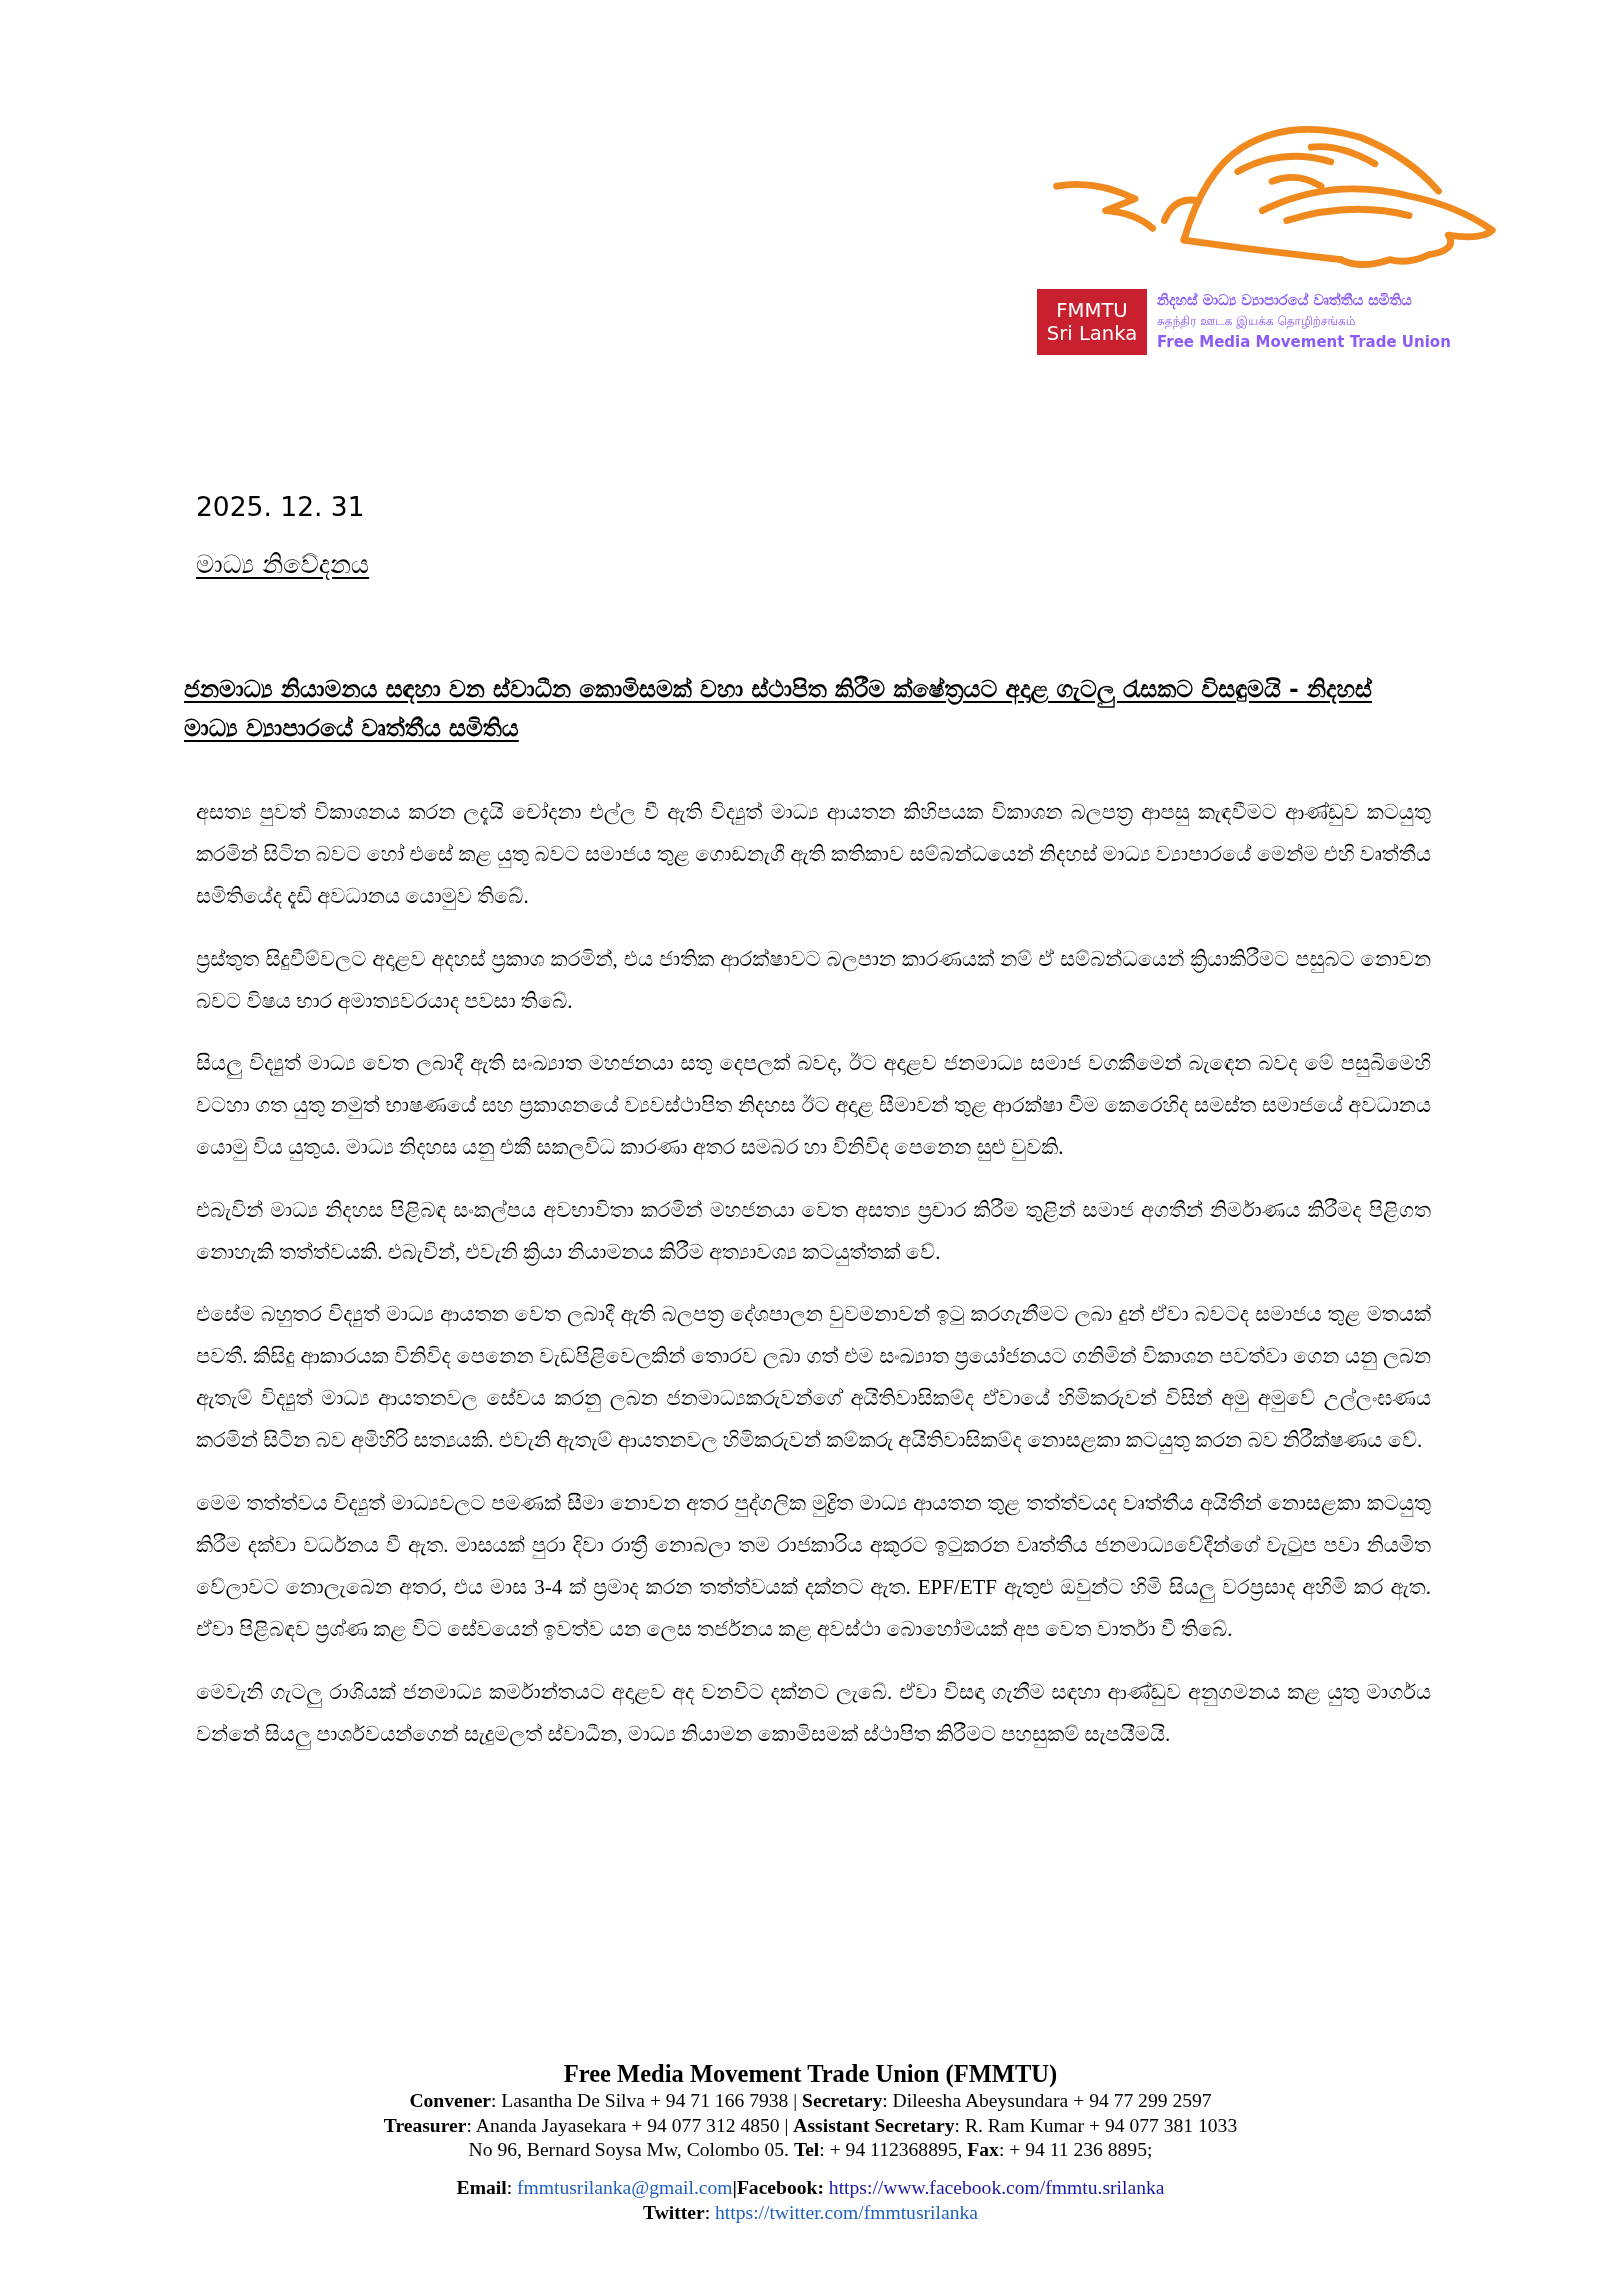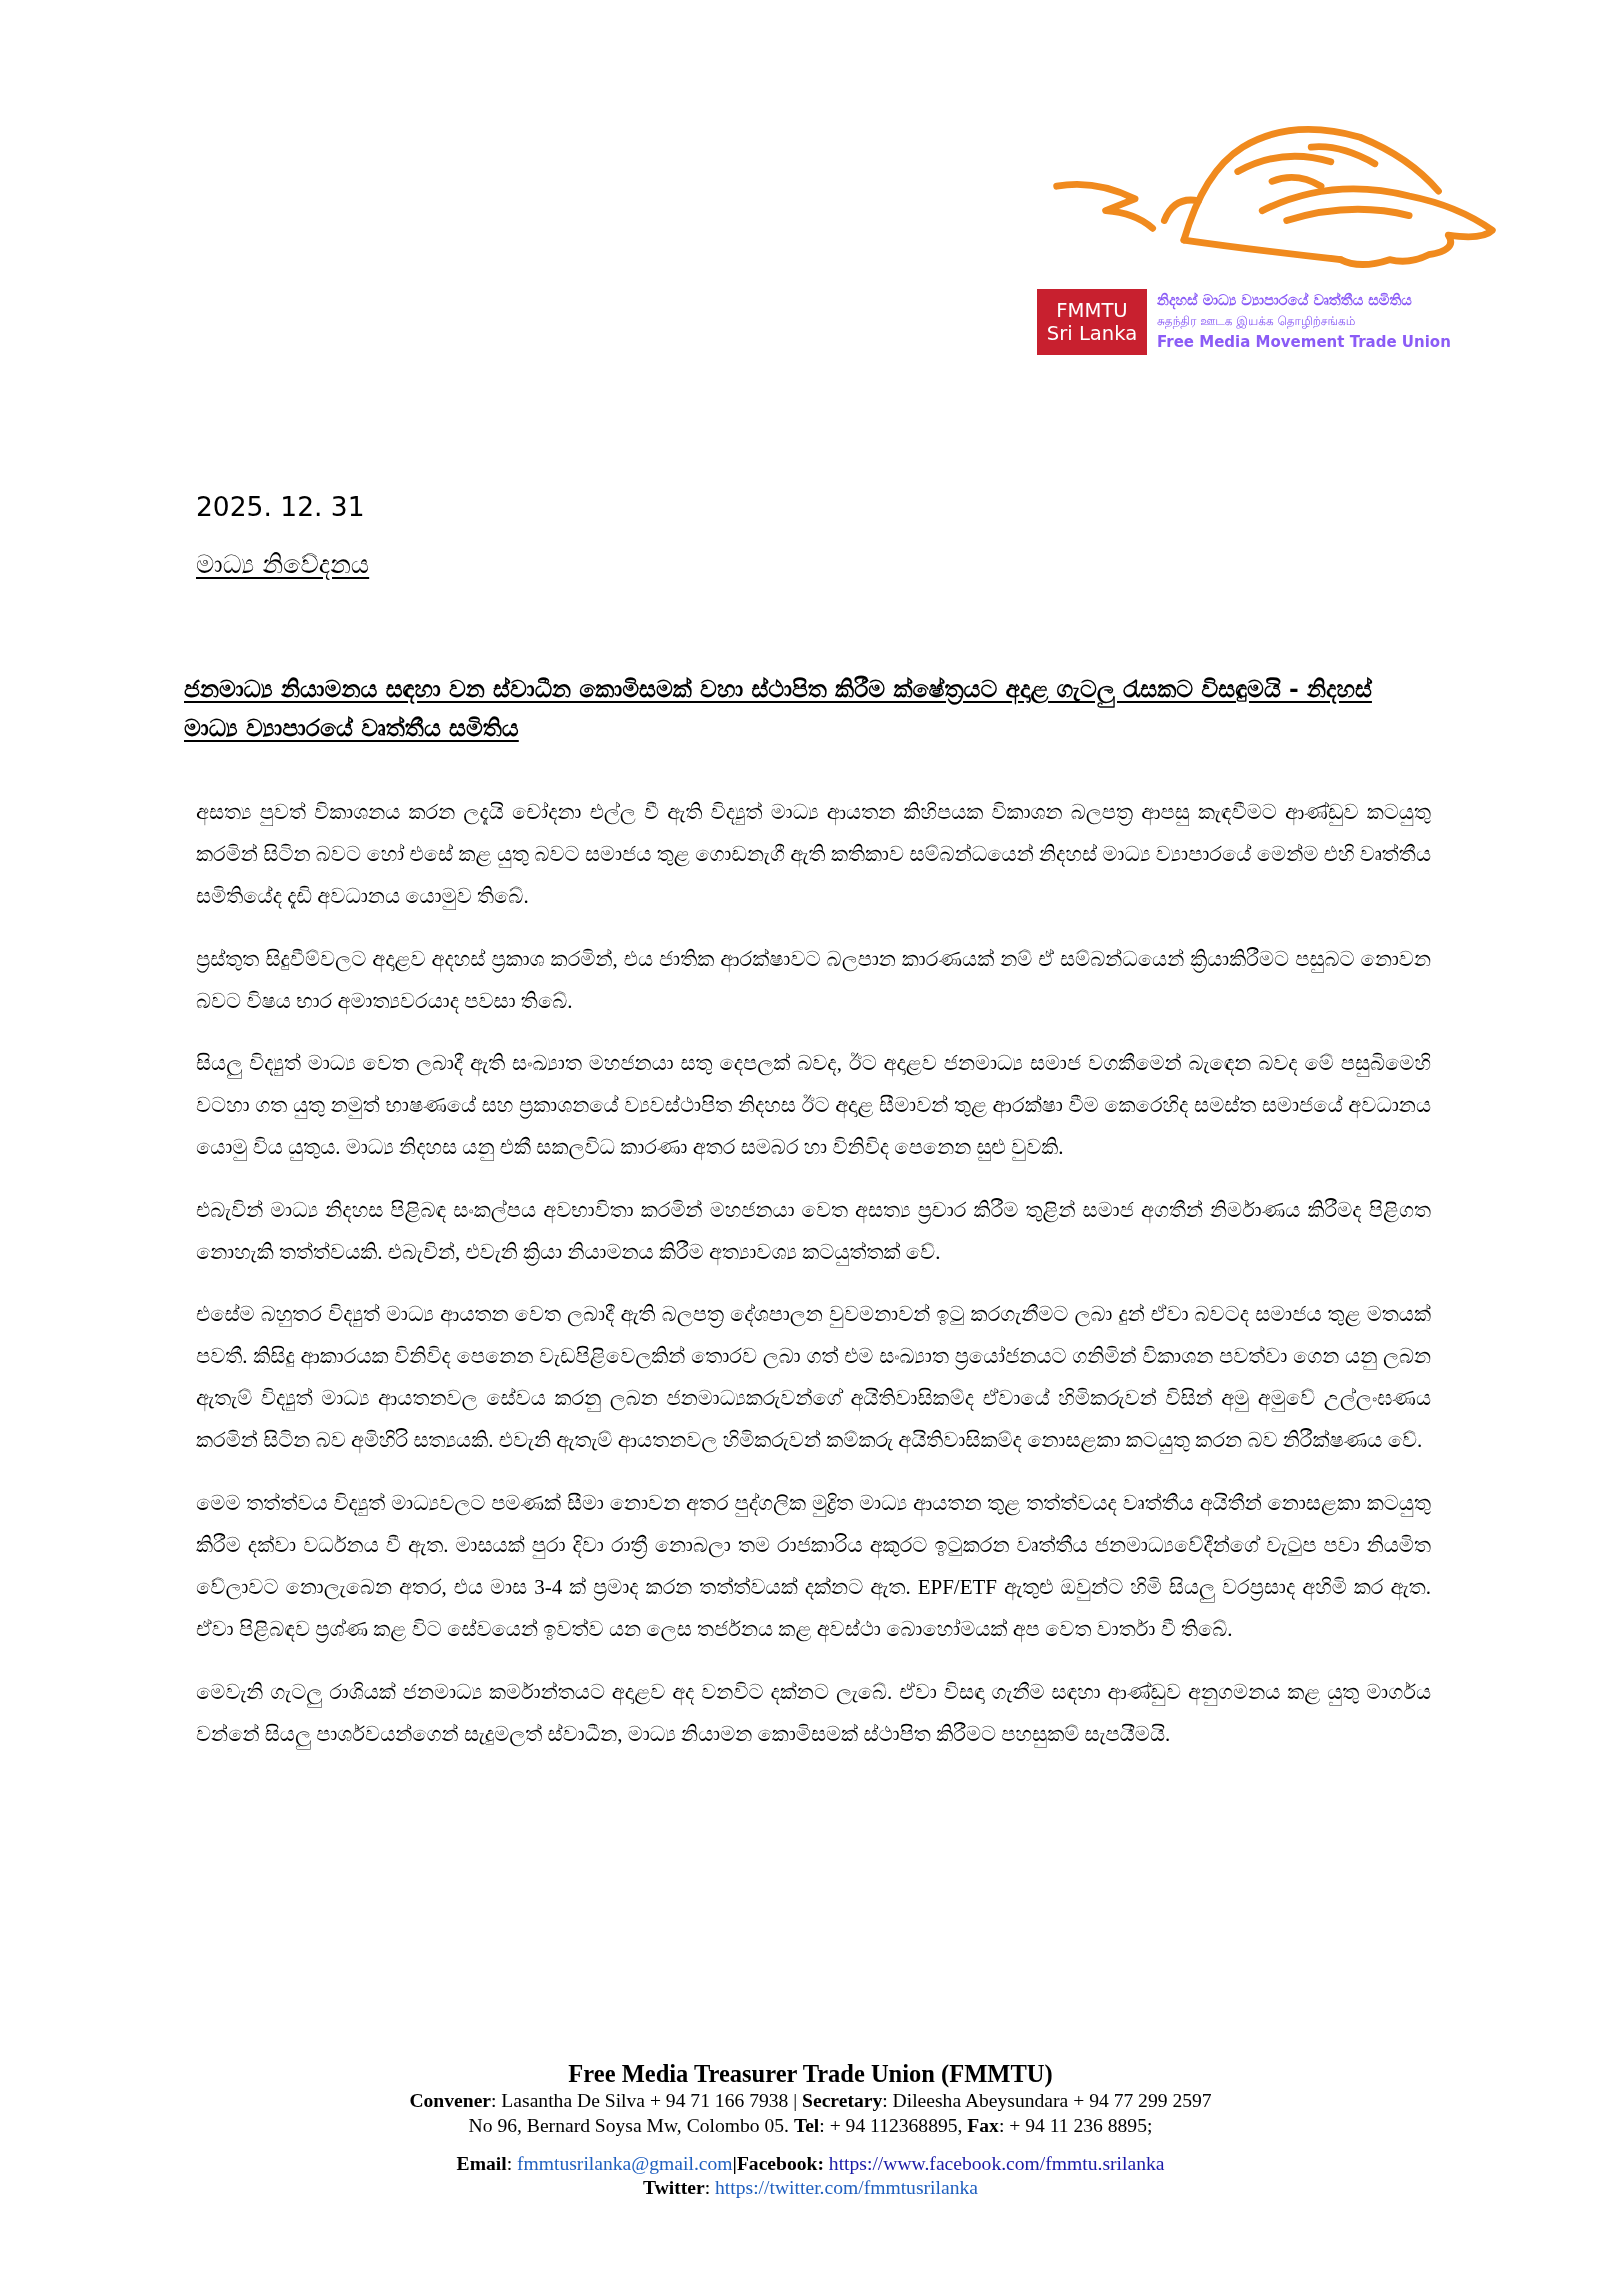--- a/index.html
+++ b/index.html
@@ -63,23 +63,26 @@
   <p>අසත්‍ය පුවත් විකාශනය කරන ලදැයි චෝදනා එල්ල වී ඇති විද්‍යුත් මාධ්‍ය ආයතන කිහිපයක විකාශන බලපත්‍ර ආපසු කැඳවීමට ආණ්ඩුව කටයුතු කරමින් සිටින බවට හෝ එසේ කළ යුතු බවට  සමාජය තුළ ගොඩනැගී ඇති කතිකාව සම්බන්ධයෙන් නිදහස් මාධ්‍ය ව්‍යාපාරයේ මෙන්ම එහි වෘත්තීය සමිතියේද දැඩි අවධානය යොමුව තිබේ.</p>
   <p>ප්‍රස්තුත සිදුවීම්වලට අදාළව අදහස් ප්‍රකාශ කරමින්, එය ජාතික ආරක්ෂාවට බලපාන කාරණයක් නම් ඒ සම්බන්ධයෙන් ක්‍රියාකිරීමට පසුබට නොවන බවට විෂය භාර අමාත්‍යවරයාද පවසා තිබේ.</p>
   <p>සියලු විද්‍යුත් මාධ්‍ය වෙත ලබාදී ඇති සංඛ්‍යාත මහජනයා සතු දෙපලක් බවද, ඊට අදාළව ජනමාධ්‍ය සමාජ වගකීමෙන් බැඳෙන බවද මේ පසුබිමෙහි වටහා ගත යුතු නමුත් භාෂණයේ සහ ප්‍රකාශනයේ ව්‍යවස්ථාපිත නිදහස ඊට අදාළ සීමාවන් තුළ ආරක්ෂා වීම කෙරෙහිද සමස්ත සමාජයේ අවධානය යොමු විය යුතුය. මාධ්‍ය නිදහස යනු එකී සකලවිධ කාරණා අතර සමබර හා විනිවිද පෙනෙන සුළු වුවකි.</p>
   <p>එබැවින් මාධ්‍ය නිදහස පිළිබඳ සංකල්පය අවභාවිතා කරමින් මහජනයා වෙත අසත්‍ය ප්‍රචාර කිරීම තුළින්  සමාජ අගතීන් නිර්මාණය කිරීමද පිළිගත නොහැකි තත්ත්වයකි. එබැවින්, එවැනි ක්‍රියා නියාමනය කිරීම අත්‍යාවශ්‍ය කටයුත්තක්  වේ.</p>
   <p>එසේම බහුතර විද්‍යුත් මාධ්‍ය ආයතන වෙත ලබාදී ඇති බලපත්‍ර  දේශපාලන වුවමනාවන් ඉටු කරගැනීමට ලබා දුන් ඒවා බවටද සමාජය තුළ මතයක් පවතී. කිසිදු ආකාරයක විනිවිද පෙනෙන වැඩපිළිවෙලකින් තොරව ලබා ගත් එම සංඛ්‍යාත ප්‍රයෝජනයට ගනිමින් විකාශන පවත්වා ගෙන යනු ලබන  ඇතැම් විද්‍යුත් මාධ්‍ය ආයතනවල සේවය කරනු ලබන ජනමාධ්‍යකරුවන්ගේ අයිතිවාසිකම්ද  ඒවායේ හිමිකරුවන් විසින් අමු අමුවේ  උල්ලංඝණය කරමින් සිටින බව අමිහිරි සත්‍යයකි. එවැනි ඇතැම් ආයතනවල හිමිකරුවන් කම්කරු අයිතිවාසිකම්ද නොසළකා කටයුතු කරන බව නිරීක්ෂණය වේ.</p>
   <p>මෙම තත්ත්වය විද්‍යුත් මාධ්‍යවලට පමණක් සීමා නොවන අතර පුද්ගලික මුද්‍රිත මාධ්‍ය ආයතන තුළ තත්ත්වයද වෘත්තීය අයිතීන් නොසළකා කටයුතු කිරීම දක්වා වර්ධනය වී ඇත. මාසයක් පුරා දිවා රාත්‍රී නොබලා තම රාජකාරිය අකුරට ඉටුකරන වෘත්තීය ජනමාධ්‍යවේදීන්ගේ වැටුප පවා නියමිත වේලාවට  නොලැබෙන අතර, එය මාස 3-4 ක් ප්‍රමාද කරන තත්ත්වයක් දක්නට ඇත. EPF/ETF ඇතුළු ඔවුන්ට හිමි සියලු වරප්‍රසාද අහිමි කර ඇත. ඒවා පිළිබඳව ප්‍රශ්ණ කළ විට සේවයෙන් ඉවත්ව යන ලෙස තර්ජනය කළ අවස්ථා බොහෝමයක් අප වෙත වාර්තා වී තිබේ.</p>
   <p>මෙවැනි ගැටලු රාශියක් ජනමාධ්‍ය කර්මාන්තයට අදාළව අද වනවිට දක්නට ලැබේ. ඒවා  විසඳා ගැනීම සඳහා ආණ්ඩුව අනුගමනය කළ යුතු මාර්ගය වන්නේ සියලු පාර්ශවයන්ගෙන් සැදුමලත් ස්වාධීන, මාධ්‍ය නියාමන කොමිසමක් ස්ථාපිත කිරීමට පහසුකම් සැපයීමයි.</p>
 </div>
 
 <div class="footer">
-  <div class="org">Free Media Treasurer Trade Union (FMMTU)</div>
+  <div class="org">Free Media Movement Trade Union (FMMTU)</div>
   <div>
     <b>Convener</b><span>: Lasantha De Silva + 94 71 166 7938 | </span><b>Secretary</b><span>: Dileesha Abeysundara + 94 77 299 2597</span>
+  </div>
+  <div>
+    <b>Treasurer</b><span>: Ananda Jayasekara + 94 077 312 4850 | </span><b>Assistant Secretary</b><span>: R. Ram Kumar + 94 077 381 1033</span>
   </div>
   <div>
     <span>No 96, Bernard Soysa Mw, Colombo 05.  </span><b>Tel</b><span>: + 94 112368895, </span><b>Fax</b><span>: + 94 11 236 8895;</span>
   </div>
   <div class="gap"></div>
   <div>
     <b>Email</b><span>: </span><a>fmmtusrilanka@gmail.com</a><b>|Facebook:</b> <a class="fb">https://www.facebook.com/fmmtu.srilanka</a>
   </div>
   <div>
     <b>Twitter</b><span>:</span><a> https://twitter.com/fmmtusrilanka</a>

